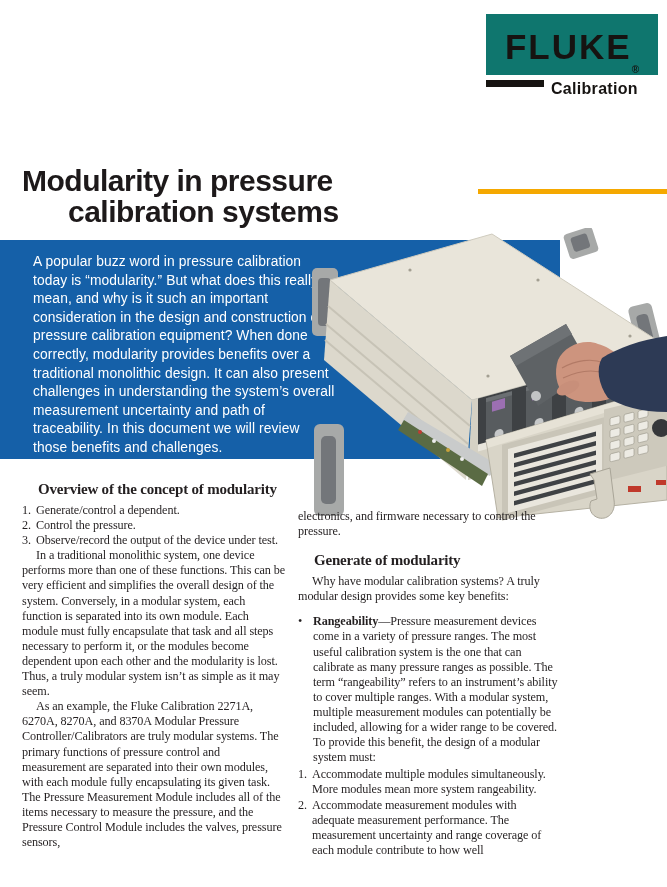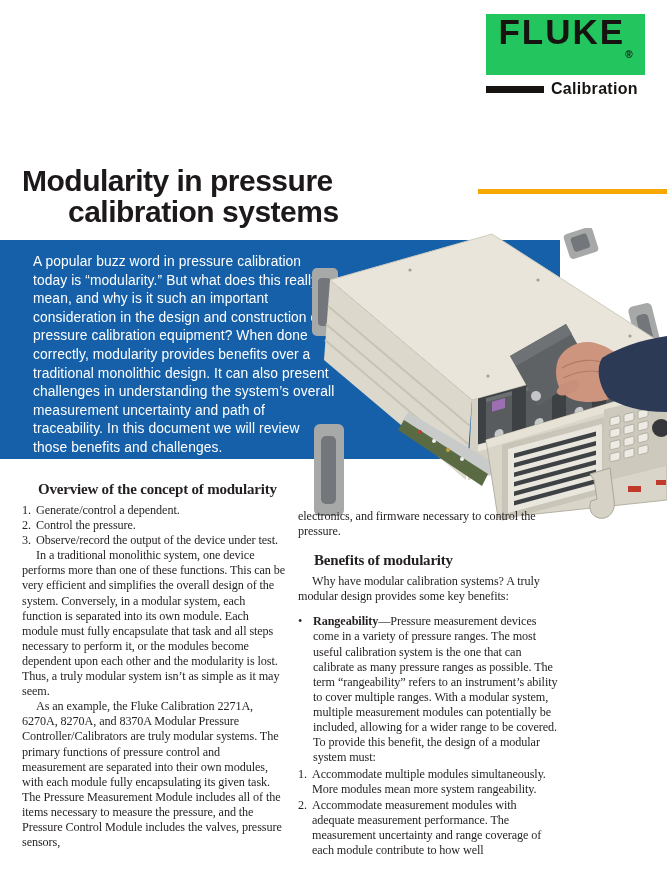--- a/index.html
+++ b/index.html
@@ -2,24 +2,24 @@
 <html><head>
 <meta charset="utf-8">
 <style>
   html,body{margin:0;padding:0;}
   body{
     width:667px;height:887px;position:relative;background:#ffffff;
     font-family:"Liberation Sans",sans-serif;color:#231f20;overflow:hidden;
   }
   
   .logo{position:absolute;left:486px;top:14px;width:172px;}
-  .logo-box{width:159px;height:61px;background:#22c55e;display:flex;align-items:flex-start;justify-content:center;}
+  .logo-box{width:172px;height:61px;background:#0f766e;display:flex;align-items:flex-end;justify-content:center;}
   .logo-brand{font-weight:bold;font-size:35px;letter-spacing:2px;color:#161311;line-height:1;}
   .logo-reg{font-size:10px;vertical-align:-14px;letter-spacing:0;}
-  .logo-sub{display:flex;align-items:center;margin-top:5px;}
+  .logo-sub{display:flex;margin-top:5px;}
   .logo-bar{width:58px;height:7px;background:#161311;margin-right:7px;}
   .logo-cal{font-weight:bold;font-size:16px;letter-spacing:.3px;color:#161311;}
   
   .title{position:absolute;left:22px;top:134px;font-weight:bold;font-size:30px;line-height:31px;letter-spacing:-.5px;color:#1d191a;margin-top:31px;}
   .title .l2{padding-left:46px;}
   .gold-rule{position:absolute;left:478px;top:189px;width:189px;height:5px;background:#F5A800;}
   
   .intro{position:absolute;left:0;top:240px;width:560px;height:219px;background:#1560A8;}
   .intro-text{position:absolute;left:33px;top:13px;width:302px;color:#ffffff;font-size:13.8px;line-height:18.6px;letter-spacing:.1px;}
   
@@ -210,21 +210,21 @@
       <span class="marker">3.</span>
       <span class="li-text">Observe/record the output of the device under test.</span>
     </div>
   </div>
   <p class="indent">In a traditional monolithic system, one device performs more than one of these functions. This can be very efficient and simplifies the overall design of the system. Conversely, in a modular system, each function is separated into its own module. Each module must fully encapsulate that task and all steps necessary to perform it, or the modules become dependent upon each other and the modularity is lost. Thus, a truly modular system isn’t as simple as it may seem.</p>
   <p class="indent">As an example, the Fluke Calibration 2271A, 6270A, 8270A, and 8370A Modular Pressure Controller/Calibrators are truly modular systems. The primary functions of pressure control and measurement are separated into their own modules, with each module fully encapsulating its given task. The Pressure Measurement Module includes all of the items necessary to measure the pressure, and the Pressure Control Module includes the valves, pressure sensors,</p>
 </div>
 
 <div class="col col-right">
   <p>electronics, and firmware necessary to control the pressure.</p>
-  <h2>Benefits of modularity</h2>
+  <h2>Generate of modularity</h2>
   <p class="indent">Why have modular calibration systems? A truly modular design provides some key benefits:</p>
   <div class="bullets">
     <div class="li">
       <span class="marker bul">•</span>
       <span class="li-text"><b>Rangeability</b><span>—Pressure measurement devices come in a variety of pressure ranges. The most useful calibration system is the one that can calibrate as many pressure ranges as possible. The term “rangeability” refers to an instrument’s ability to cover multiple ranges. With a modular system, multiple measurement modules can potentially be included, allowing for a wider range to be covered. To provide this benefit, the design of a modular system must:</span></span>
     </div>
   </div>
   <div class="nums">
     <div class="li">
       <span class="marker">1.</span>

